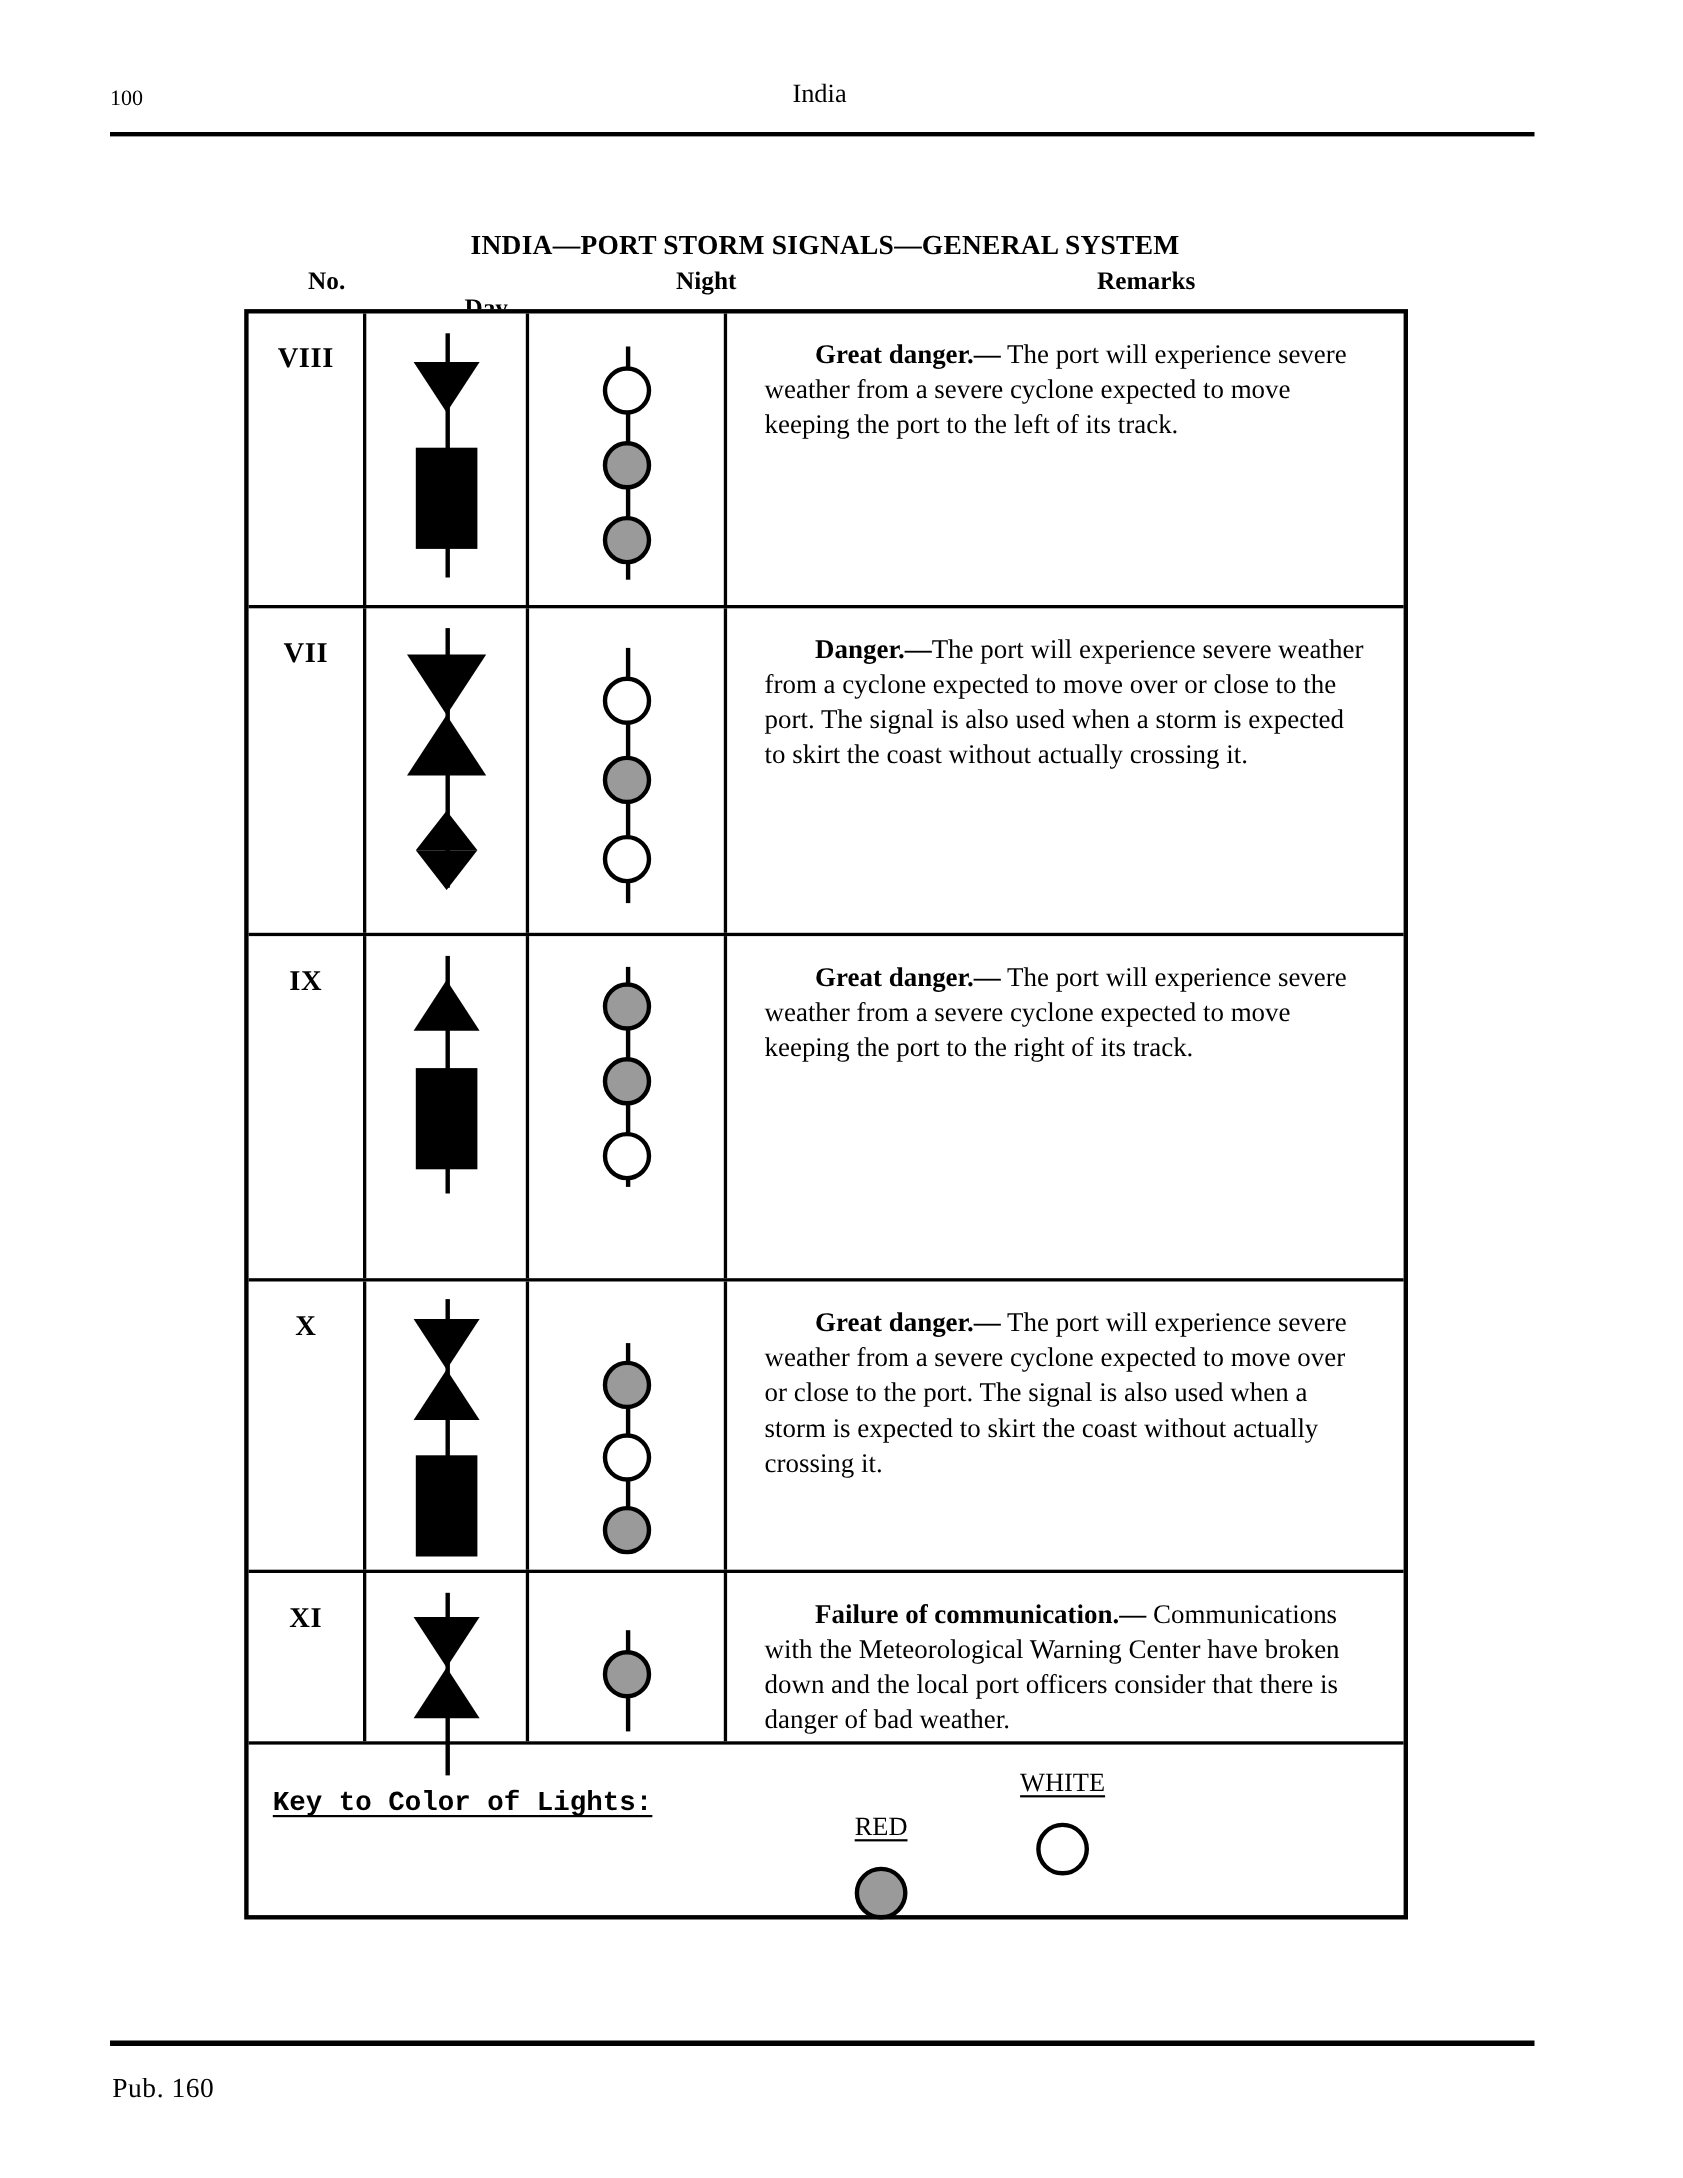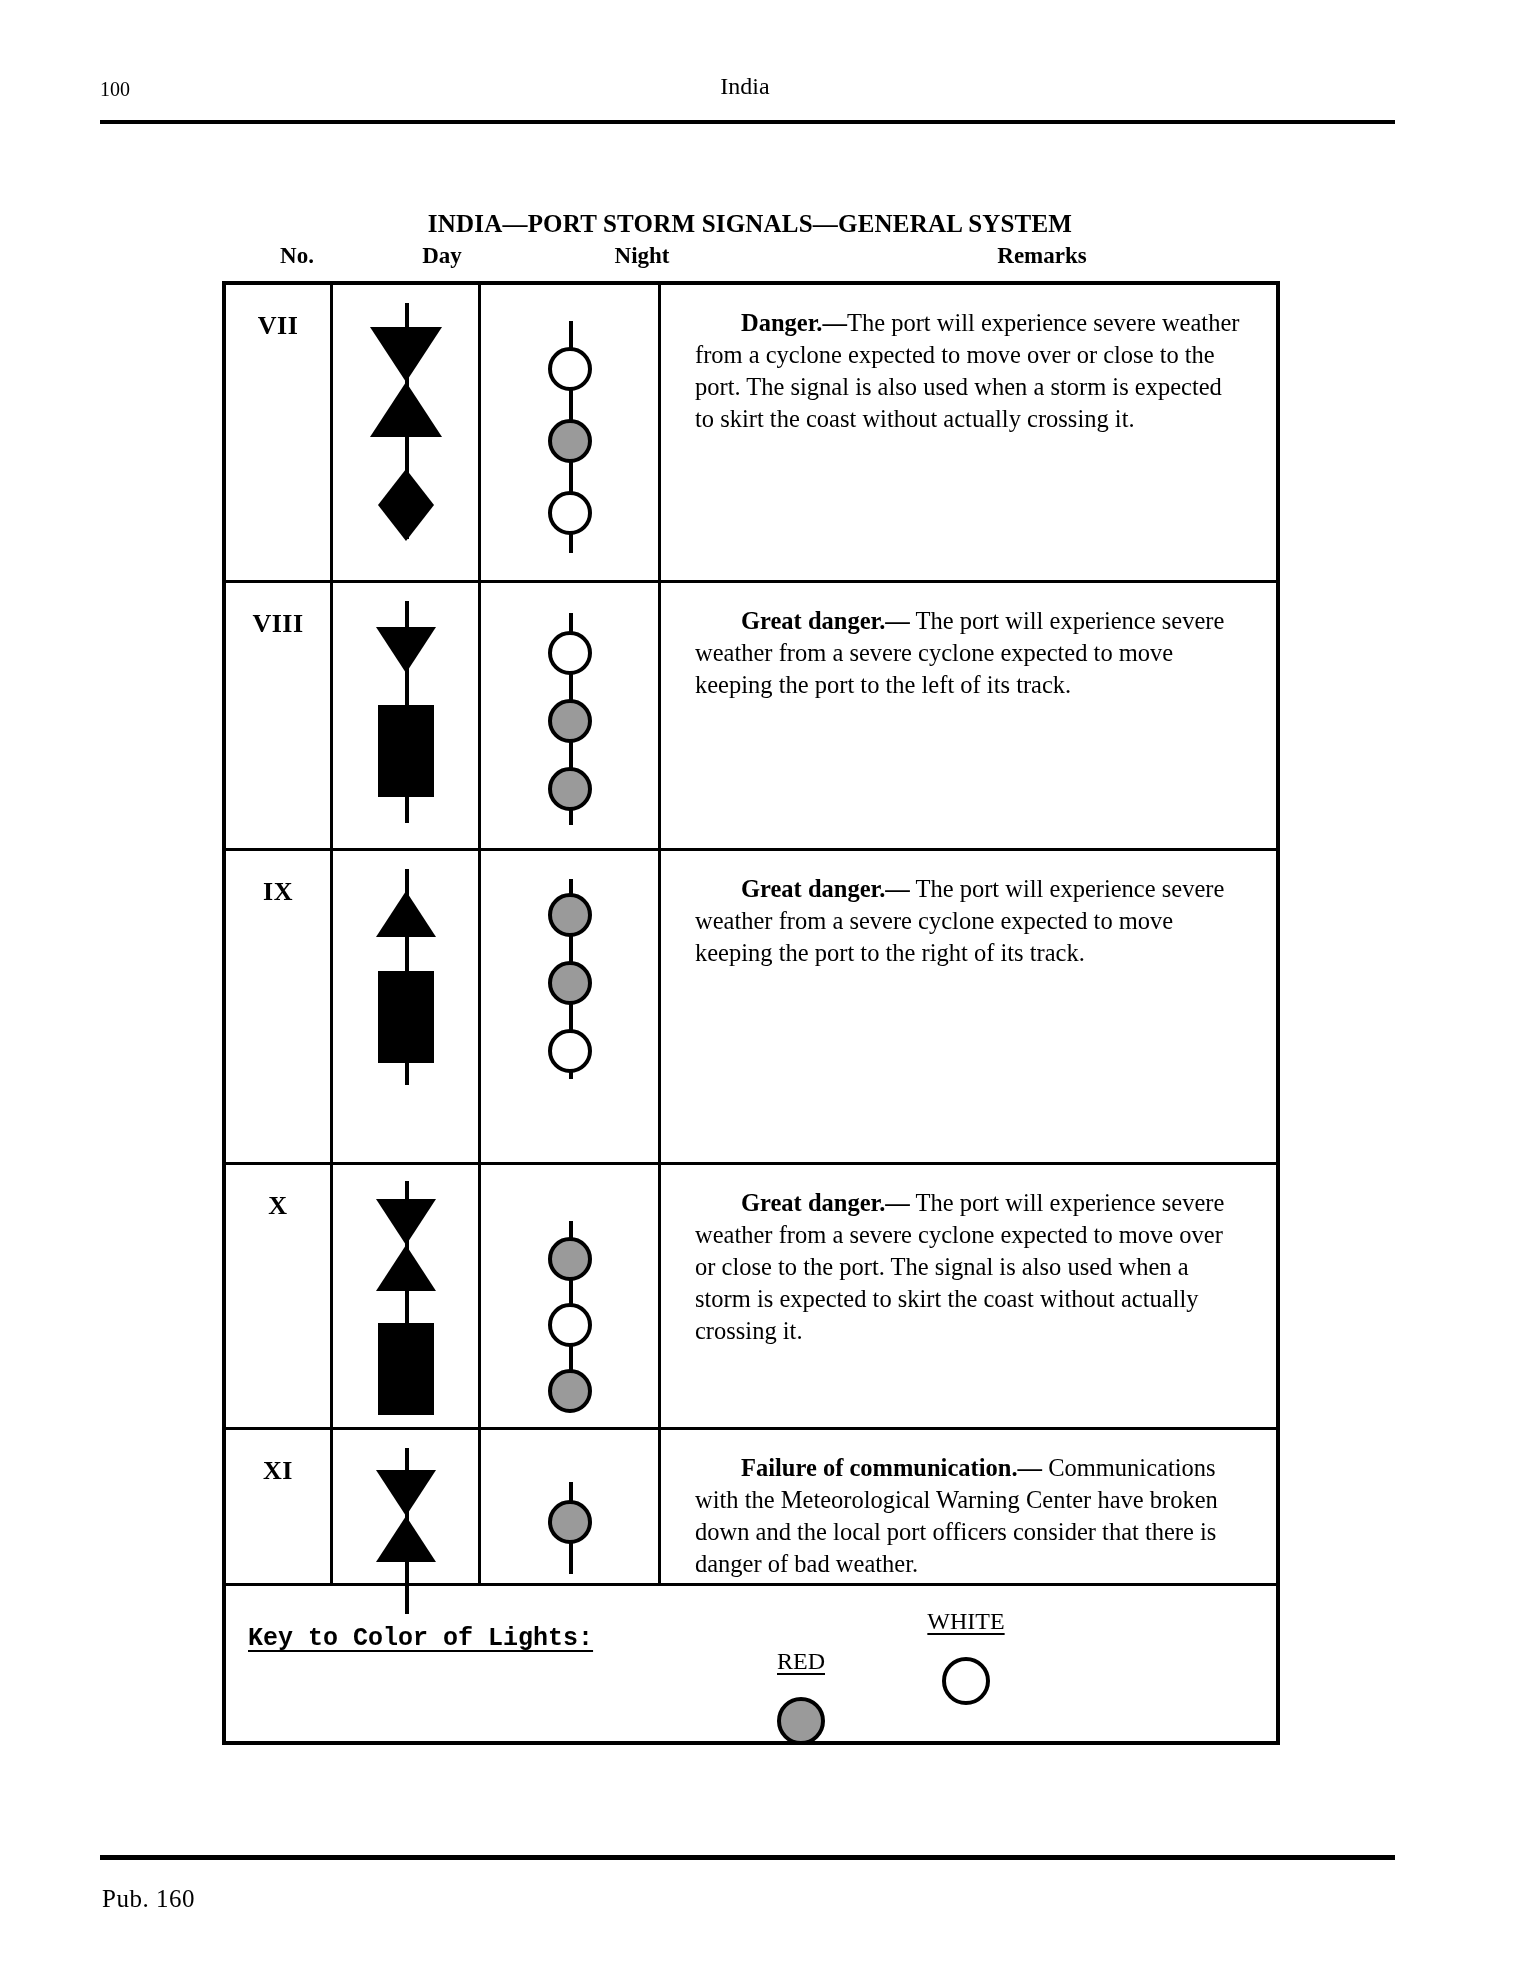--- a/index.html
+++ b/index.html
@@ -84,21 +84,21 @@
     width: 1060px;
     height: 30px;
   }
   .col-headers span {
     position: absolute;
     font-weight: bold;
     font-size: 23px;
     top: 0;
   }
   .ch-no    { left: 30px;  width: 90px;  text-align: center; }
-  .ch-day   { left: 130px; width: 180px; text-align: center; }
+  .ch-day   { left: 130px; width: 180px; text-align: center; margin-top: 24px; }
   .ch-night { left: 330px; width: 180px; text-align: center; }
   .ch-rem   { left: 620px; width: 400px; text-align: center; }
 
   
   .signal-table {
     position: absolute;
     left: 222px;
     top: 281px;
     width: 1058px;
     height: 1464px;
@@ -266,20 +266,44 @@
 <div class="table-title">INDIA—PORT STORM SIGNALS—GENERAL SYSTEM</div>
 <div class="col-headers">
   <span class="ch-no">No.</span>
   <span class="ch-day">Day</span>
   <span class="ch-night">Night</span>
   <span class="ch-rem">Remarks</span>
 </div>
 
 <div class="signal-table">
 
+  <div class="t-row" style="height:268px">
+    <div class="c-no">
+      <span>VIII</span>
+    </div>
+    <div class="c-day">
+      <div class="mast" style="left:72px; top:18px; height:222px;"></div>
+      <div class="symbol-stack">
+        <div class="cone-down-sm" style="margin-top:44px"></div>
+        <div class="drum-rect" style="margin-top:32px"></div>
+      </div>
+    </div>
+    <div class="c-night">
+      <div class="mast" style="left:88px; top:30px; height:212px;"></div>
+      <div class="symbol-stack">
+        <div class="light" style="margin-top:48px"></div>
+        <div class="light red" style="margin-top:24px"></div>
+        <div class="light red" style="margin-top:24px"></div>
+      </div>
+    </div>
+    <div class="c-remarks">
+      <div class="remark-text"><span class="remark-indent"></span><b>Great danger.—</b><span> The port will experience severe weather from a severe cyclone expected to move keeping the port to the left of its track.</span></div>
+    </div>
+  </div>
+
   <div class="t-row" style="height:298px">
     <div class="c-no">
       <span>VII</span>
     </div>
     <div class="c-day">
       <div class="mast" style="left:72px; top:18px; height:236px;"></div>
       <div class="symbol-stack">
         <div class="cone-down" style="margin-top:42px"></div>
         <div class="cone-up"></div>
         <div class="diamond diamond-top" style="margin-top:32px"></div>
@@ -289,44 +313,20 @@
     <div class="c-night">
       <div class="mast" style="left:88px; top:36px; height:232px;"></div>
       <div class="symbol-stack">
         <div class="light" style="margin-top:62px"></div>
         <div class="light red" style="margin-top:28px"></div>
         <div class="light" style="margin-top:28px"></div>
       </div>
     </div>
     <div class="c-remarks">
       <div class="remark-text"><span class="remark-indent"></span><b>Danger.—</b><span>The port will experience severe weather from a cyclone expected to move over or close to the port. The signal is also used when a storm is expected to skirt the coast without actually crossing it.</span></div>
-    </div>
-  </div>
-
-  <div class="t-row" style="height:268px">
-    <div class="c-no">
-      <span>VIII</span>
-    </div>
-    <div class="c-day">
-      <div class="mast" style="left:72px; top:18px; height:222px;"></div>
-      <div class="symbol-stack">
-        <div class="cone-down-sm" style="margin-top:44px"></div>
-        <div class="drum-rect" style="margin-top:32px"></div>
-      </div>
-    </div>
-    <div class="c-night">
-      <div class="mast" style="left:88px; top:30px; height:212px;"></div>
-      <div class="symbol-stack">
-        <div class="light" style="margin-top:48px"></div>
-        <div class="light red" style="margin-top:24px"></div>
-        <div class="light red" style="margin-top:24px"></div>
-      </div>
-    </div>
-    <div class="c-remarks">
-      <div class="remark-text"><span class="remark-indent"></span><b>Great danger.—</b><span> The port will experience severe weather from a severe cyclone expected to move keeping the port to the left of its track.</span></div>
     </div>
   </div>
 
   <div class="t-row" style="height:314px">
     <div class="c-no">
       <span>IX</span>
     </div>
     <div class="c-day">
       <div class="mast" style="left:72px; top:18px; height:216px;"></div>
       <div class="symbol-stack">

